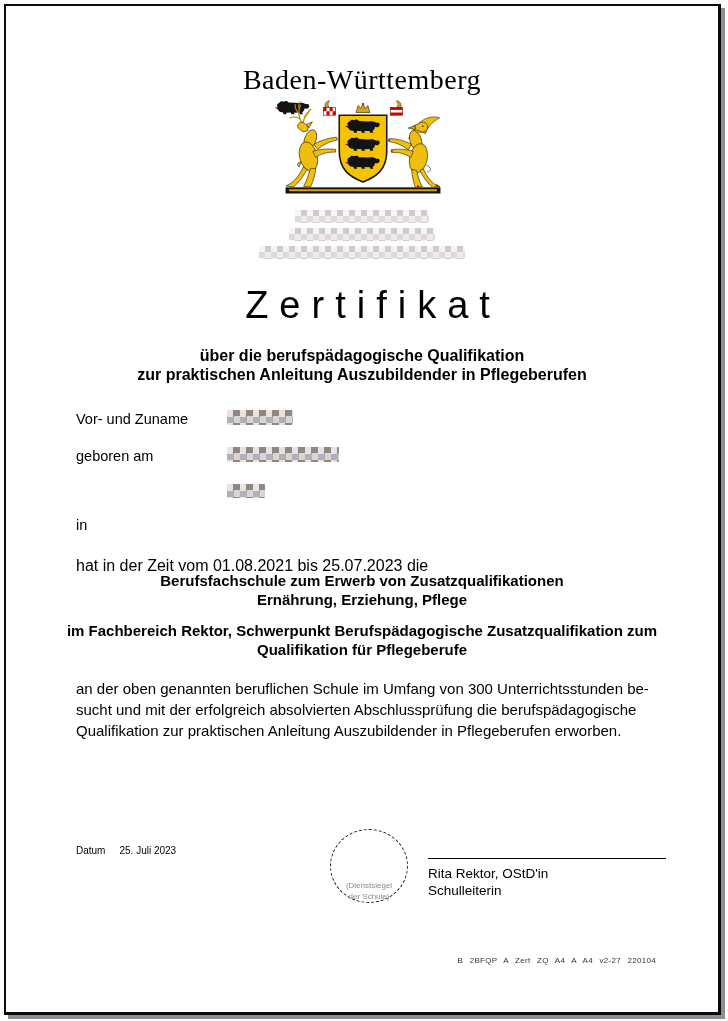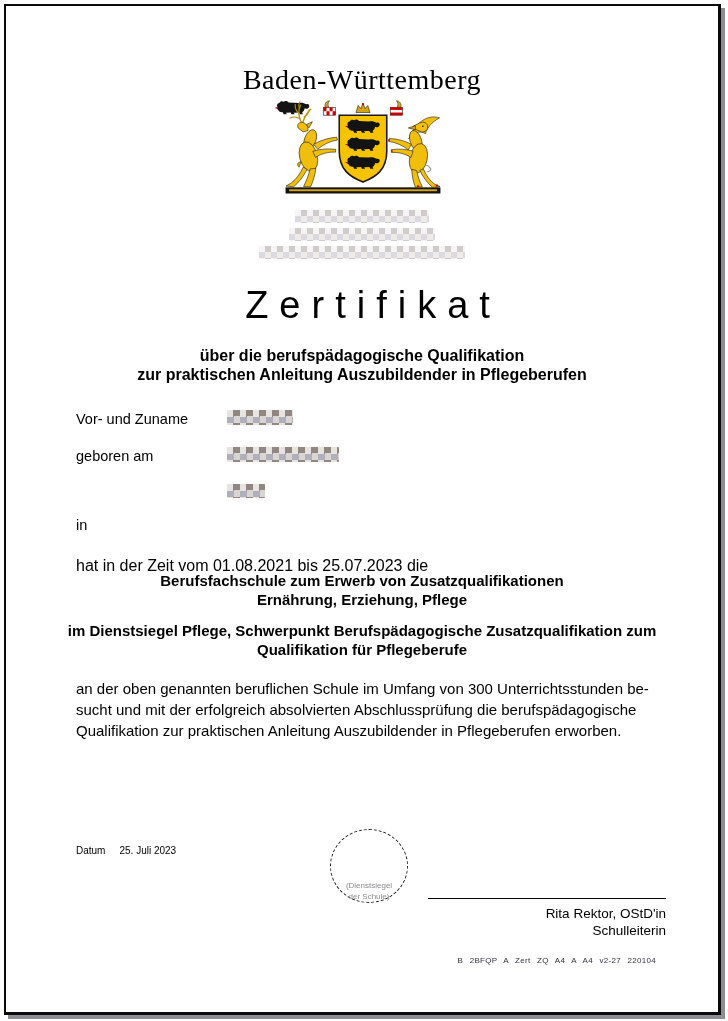--- a/index.html
+++ b/index.html
@@ -32,21 +32,21 @@
   .v1{top:404px;width:66px;height:15px;} .v2{top:441px;width:112px;height:15px;} .v3{top:478px;width:38px;height:14px;}
   .period{left:70px;top:551px;font-size:16px;}
   .boldblock{font-size:15px;font-weight:bold;line-height:19px;}
   .bb1{top:565px;} .bb2{top:615px;}
   .para{left:70px;top:672px;width:594px;font-size:15px;line-height:21px;}
   .datum{left:70px;top:839px;font-size:10px;}
   .datum .val{margin-left:14px;}
   .seal{left:324px;top:823px;width:78px;height:74px;border:1.6px dashed #1a1a1a;border-radius:50%;
         display:flex;flex-direction:column;align-items:center;justify-content:flex-end;
         font-size:8px;line-height:11px;color:#8a8a8e;text-align:center;box-sizing:border-box;}
-  .sigblock{left:422px;top:892px;width:238px;text-align:right;}
+  .sigblock{left:422px;top:852px;width:238px;text-align:left;}
   .sigline{border-top:1.4px solid #000;height:0;margin-bottom:6px;}
   .signame{font-size:13.5px;line-height:17px;}
   .formcode{right:62px;top:950px;font-size:8px;color:#33333c;word-spacing:4px;letter-spacing:.3px;}
 </style>
 </head>
 <body>
 
 <div class="sheet">
 
   <div class="abs centered region-title">Baden-Württemberg</div>
@@ -142,21 +142,21 @@
   <div class="abs px dark fv v3"></div>
 
   <div class="abs period">hat in der Zeit vom 01.08.2021 bis 25.07.2023 die</div>
 
   <div class="abs centered boldblock bb1">
     <div>Berufsfachschule zum Erwerb von Zusatzqualifikationen</div>
     <div>Ernährung, Erziehung, Pflege</div>
   </div>
 
   <div class="abs centered boldblock bb2">
-    <div>im Dienstsiegel Pflege, Schwerpunkt Berufspädagogische Zusatzqualifikation zum</div>
+    <div>im Fachbereich Rektor, Schwerpunkt Berufspädagogische Zusatzqualifikation zum</div>
     <div>Qualifikation für Pflegeberufe</div>
   </div>
 
   <div class="abs para">
     <div>an der oben genannten beruflichen Schule im Umfang von 300 Unterrichtsstunden be-</div>
     <div>sucht und mit der erfolgreich absolvierten Abschlussprüfung die berufspädagogische</div>
     <div>Qualifikation zur praktischen Anleitung Auszubildender in Pflegeberufen erworben.</div>
   </div>
 
   <div class="abs datum">

